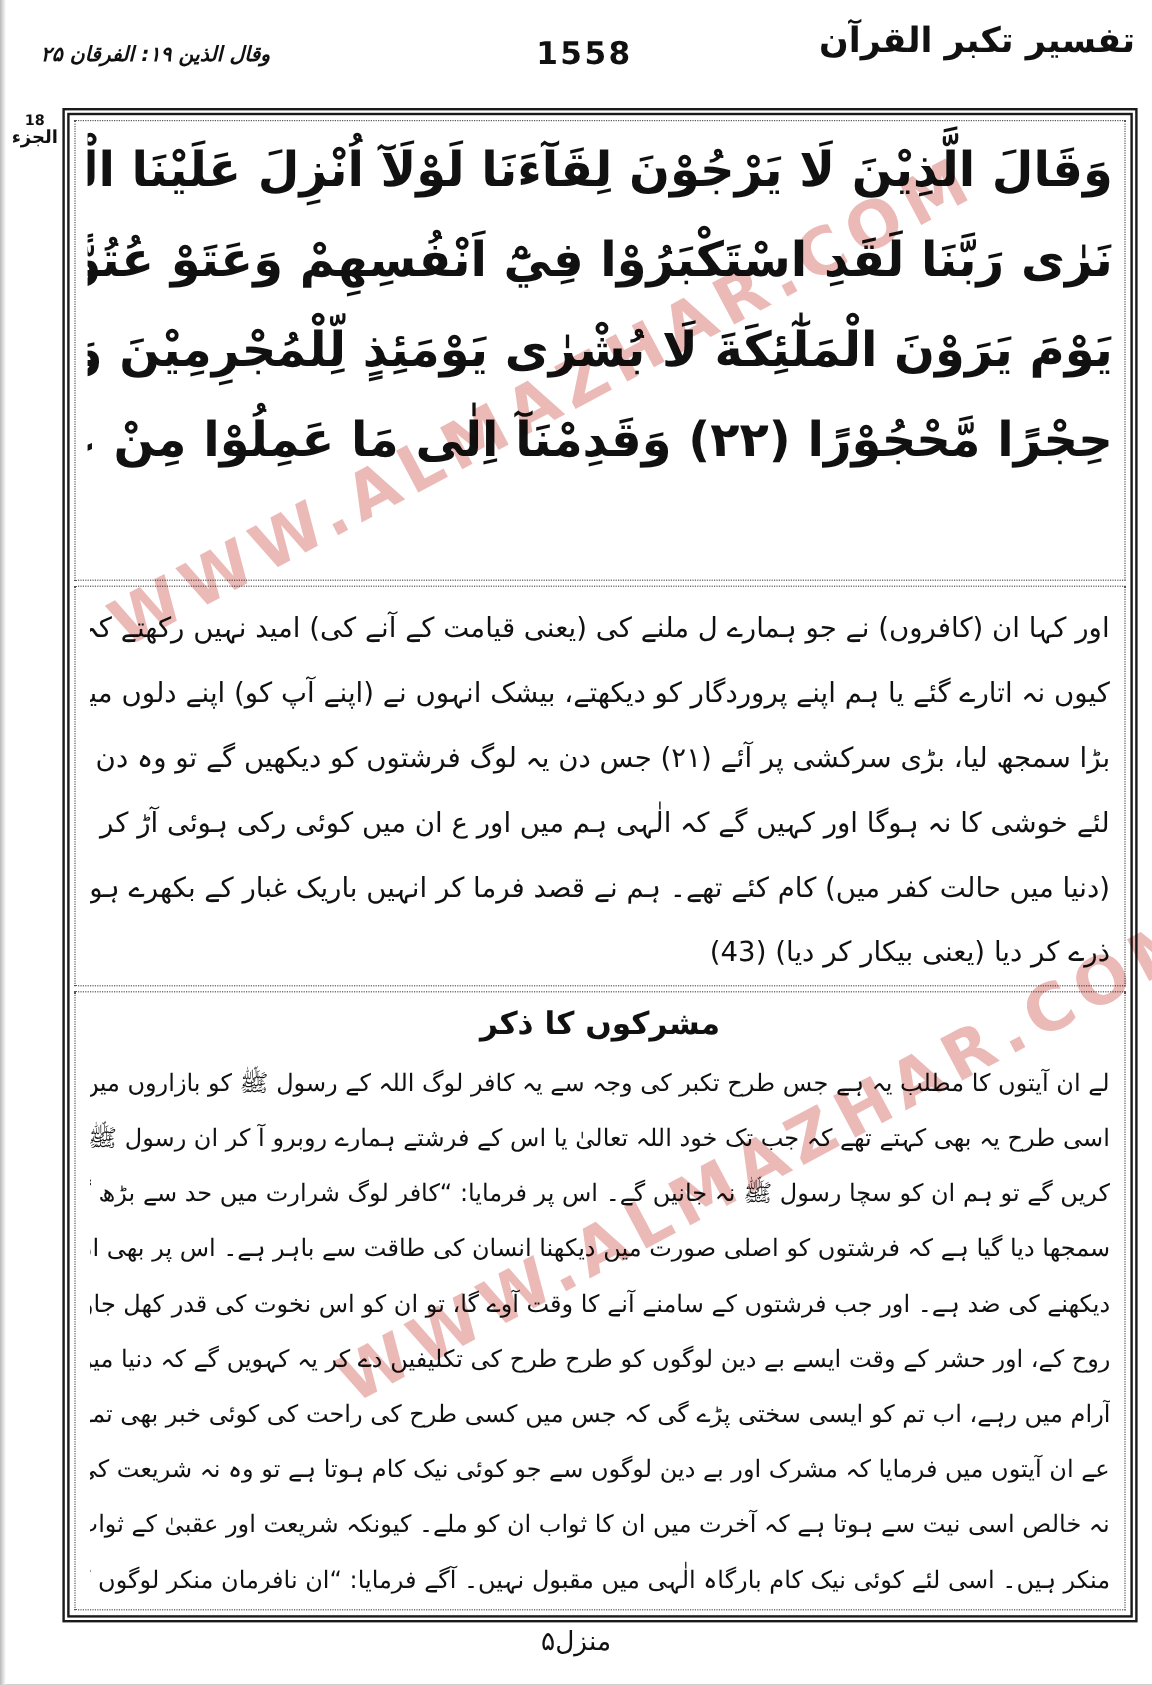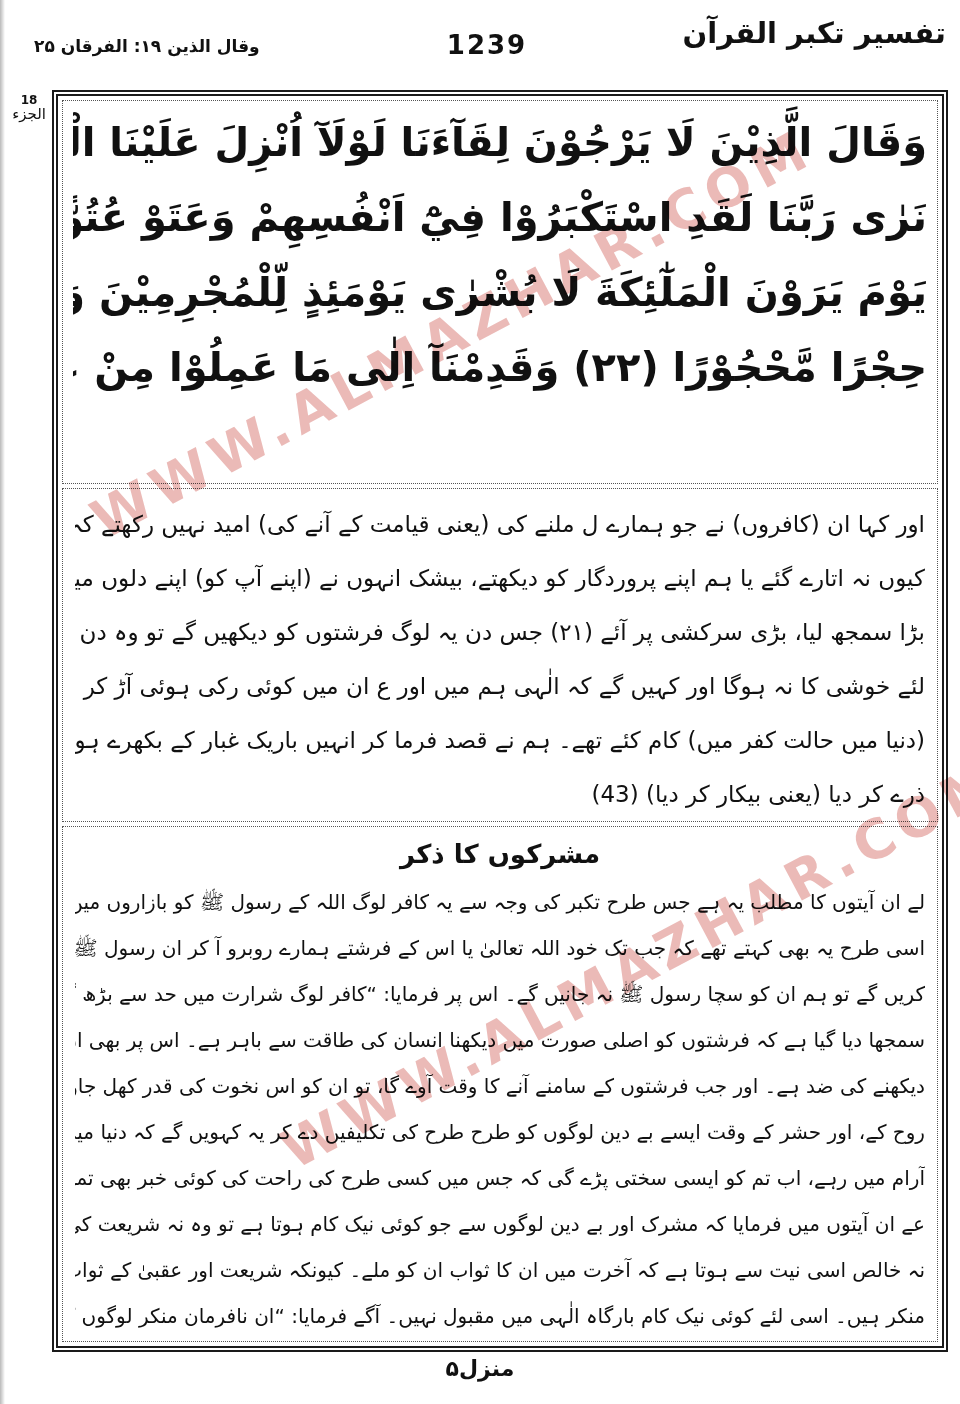--- a/index.html
+++ b/index.html
@@ -15,25 +15,25 @@
     overflow: hidden;
   }
   .scan-edge {
     position: absolute; left: 0; top: 0; bottom: 0; width: 5px;
     background: linear-gradient(90deg,#b9b9b9,#ffffff);
   }
   
   .header { position: absolute; top: 14px; left: 28px; right: 14px; height: 52px; }
   .h-right { position: absolute; right: 0; top: 2px; font-size: 29px; font-weight: bold; }
   .h-center { position: absolute; left: 50%; transform: translateX(-50%); top: 16px; font-size: 26px; font-weight: bold; letter-spacing: 2px; }
-  .h-left { position: absolute; left: 6px; top: 22px; font-size: 17px; font-weight: bold; }
+  .h-left { position: absolute; left: 6px; top: 22px; font-size: 17px; font-weight: bold; font-style: italic; }
   
   .juz { position: absolute; right: auto; left: 6px; top: 94px; width: 46px; text-align: center; line-height: 1.05; }
   .juz .num { font-size: 12px; font-weight: bold; display: block; }
-  .juz .lbl { font-size: 15px; font-weight: normal; display: block; }
+  .juz .lbl { font-size: 15px; font-weight: bold; display: block; }
   
   .main-box {
     position: absolute; left: 52px; top: 90px; width: 896px; height: 1262px;
     border: 6px double #1a1a1a;
     padding: 4px;
     display: flex; flex-direction: column; gap: 4px;
     background: #fff;
   }
   .section { border: 1px dotted #555; background: #fff; }
   .sec-quran { height: 384px; padding: 4px 10px 0 10px; }
@@ -59,21 +59,21 @@
   .c-heading { height: 50px; line-height: 50px; text-align: center; font-size: 26px; font-weight: bold; }
   .c-line {
     height: 46px; line-height: 46px;
     font-size: 20px;
     white-space: nowrap; overflow: hidden;
     text-align: justify; text-align-last: justify;
   }
   
   .footer {
     position: absolute; left: 0; right: 0; top: 1356px;
-    text-align: center; font-size: 22px; font-weight: bold;
+    text-align: center; font-size: 22px; font-weight: normal;
   }
   
   .wm {
     position: absolute;
     width: 700px; height: 80px; line-height: 80px;
     font-size: 54px; font-weight: bold; letter-spacing: 7px;
     color: rgba(216, 118, 112, 0.5);
     mix-blend-mode: multiply;
     text-align: center;
     transform: rotate(-28deg);
@@ -87,21 +87,21 @@
   .wm2 { left: 245px; top: 950px; }
 </style>
 </head>
 <body>
 
 <div class="page">
   <div class="scan-edge"></div>
 
   <div class="header">
     <div class="h-right">تفسير تکبر القرآن</div>
-    <div class="h-center">1239</div>
+    <div class="h-center">1558</div>
     <div class="h-left">وقال الذين ۱۹: الفرقان ۲۵</div>
   </div>
 
   <div class="juz">
     <span class="num">18</span>
     <span class="lbl">الجزء</span>
   </div>
 
   <div class="main-box">
 

